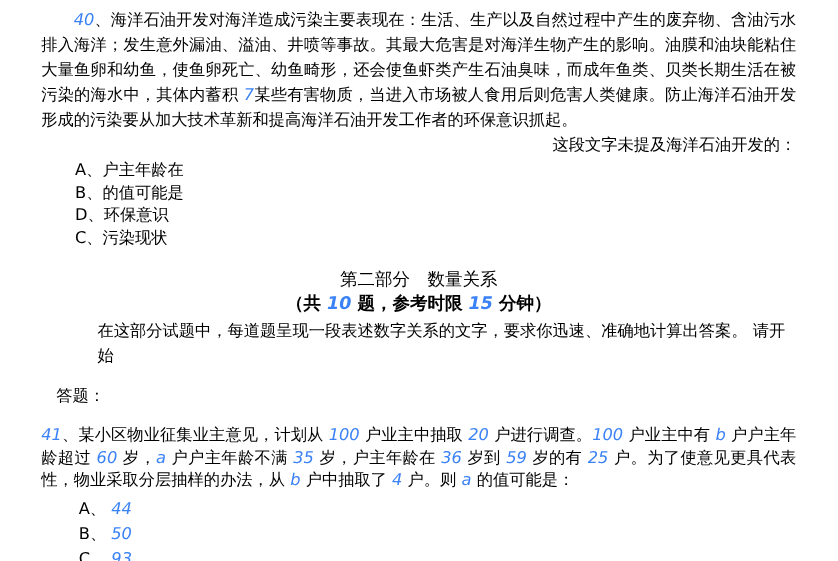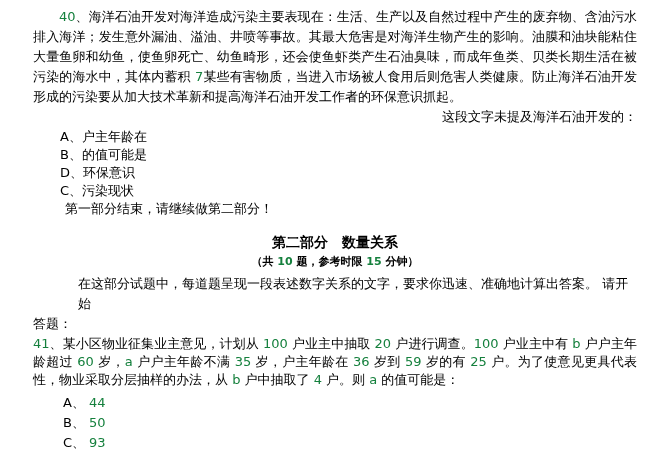--- a/index.html
+++ b/index.html
@@ -15,54 +15,54 @@
   .doc {
     padding: 7px 33px 0 33px;
     width: 604px;
   }
   .para {
     text-align: justify;
     line-height: 20px;
     margin: 0;
   }
   .q40-body { text-indent: 26px; }
-  .num { color: #15803d; }
+  .num { color: #3b82f6; font-style: italic; }
   .prompt-line {
     margin: 0 0 0 44px;
     line-height: 20px;
     text-align: right;
   }
   .opt-list-1 { margin: 1px 0 0 27px; }
   .opt-list-2 { margin: 4px 0 0 30px; }
   .opt-row-1 { line-height: 18px; }
   .opt-row-2 { line-height: 20px; }
   .opt-val { padding-left: 4px; text-align: center; }
   .section-end {
     margin: 0 0 0 32px;
     line-height: 18px;
   }
   .part2-title {
     margin-top: 14px;
     text-align: center;
-    font-weight: bold;
+    font-weight: normal;
     font-size: 14px;
     line-height: 20px;
   }
   .part2-subtitle {
     text-align: center;
     font-weight: bold;
-    font-size: 11px;
+    font-size: 14px;
     line-height: 19px;
   }
   .intro-line1 {
     margin: 3px 0 0 45px;
     line-height: 20px;
   }
   .intro-line2 {
-    margin: 0;
+    margin: 12px;
     line-height: 20px;
   }
   .q41-body {
     line-height: 18px;
     margin-top: 1px;
   }
 </style>
 </head>
 <body>
 
@@ -72,21 +72,20 @@
 
   <p class="prompt-line">这段文字未提及海洋石油开发的：</p>
 
   <div class="opt-list-1">
     <div class="opt-row-1"><span>A、</span><span>户主年龄在</span></div>
     <div class="opt-row-1"><span>B、</span><span>的值可能是</span></div>
     <div class="opt-row-1"><span>D、</span><span>环保意识</span></div>
     <div class="opt-row-1"><span>C、</span><span>污染现状</span></div>
   </div>
 
-  <p class="section-end">第一部分结束，请继续做第二部分！</p>
 
   <div class="part2-title">第二部分　数量关系</div>
   <div class="part2-subtitle"><span>（共 </span><span class="num">10</span><span> 题，参考时限 </span><span class="num">15</span><span> 分钟）</span></div>
 
   <p class="intro-line1">在这部分试题中，每道题呈现一段表述数字关系的文字，要求你迅速、准确地计算出答案。 请开始</p>
   <p class="intro-line2">答题：</p>
 
   <p class="para q41-body"><span class="num">41</span><span>、某小区物业征集业主意见，计划从 </span><span class="num">100</span><span> 户业主中抽取 </span><span class="num">20</span><span> 户进行调查。</span><span class="num">100</span><span> 户业主中有 </span><span class="num">b</span><span> 户户主年龄超过 </span><span class="num">60</span><span> 岁，</span><span class="num">a</span><span> 户户主年龄不满 </span><span class="num">35</span><span> 岁，户主年龄在 </span><span class="num">36</span><span> 岁到 </span><span class="num">59</span><span> 岁的有 </span><span class="num">25</span><span> 户。为了使意见更具代表性，物业采取分层抽样的办法，从 </span><span class="num">b</span><span> 户中抽取了 </span><span class="num">4</span><span> 户。则 </span><span class="num">a</span><span> 的值可能是：</span></p>
 
   <div class="opt-list-2">

